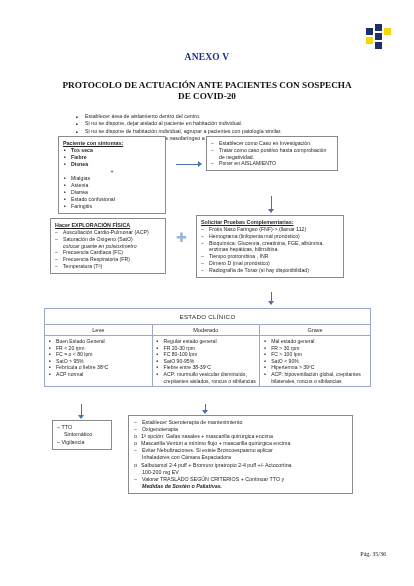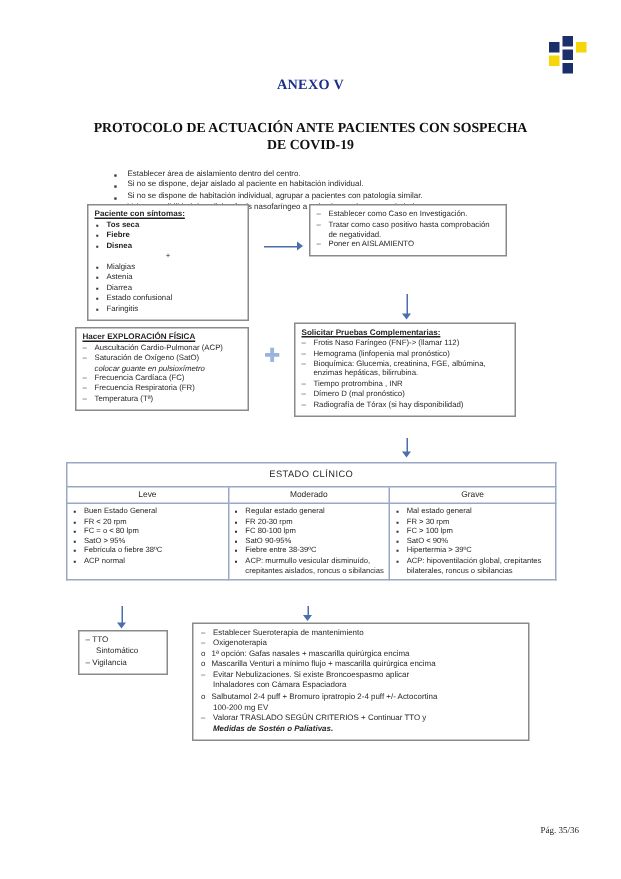--- a/index.html
+++ b/index.html
@@ -108,21 +108,21 @@
     <i class="lg-yellow" style="left:18px;top:4px;width:7px;height:7px;"></i>
     <i class="lg-dark" style="left:9px;top:9px;width:7px;height:7px;"></i>
     <i class="lg-yellow" style="left:0;top:13px;width:7px;height:7px;"></i>
     <i class="lg-dark" style="left:9px;top:18px;width:7px;height:7px;"></i>
   </div>
 
   <div class="title-block">
     <div class="t1">ANEXO V</div>
     <div class="t2">
       <span>PROTOCOLO DE ACTUACIÓN ANTE PACIENTES CON SOSPECHA</span><br>
-      <span>DE COVID-19</span>
+      <span>DE COVID-20</span>
     </div>
   </div>
 
   <ul class="top-bullets">
     <li>Establecer área de aislamiento dentro del centro.</li>
     <li>Si no se dispone, dejar aislado al paciente en habitación individual.</li>
     <li>Si no se dispone de habitación individual, agrupar a pacientes con patología similar.</li>
     <li>Valorar posibilidad de solicitar frotis nasofaríngeo a todos los pacientes y trabajadores.</li>
   </ul>
 

